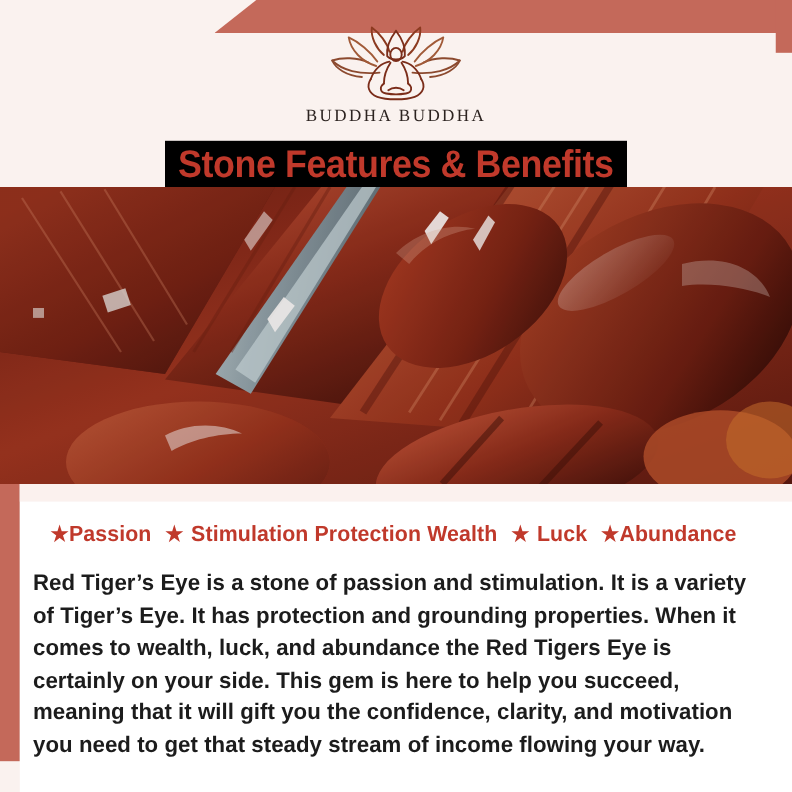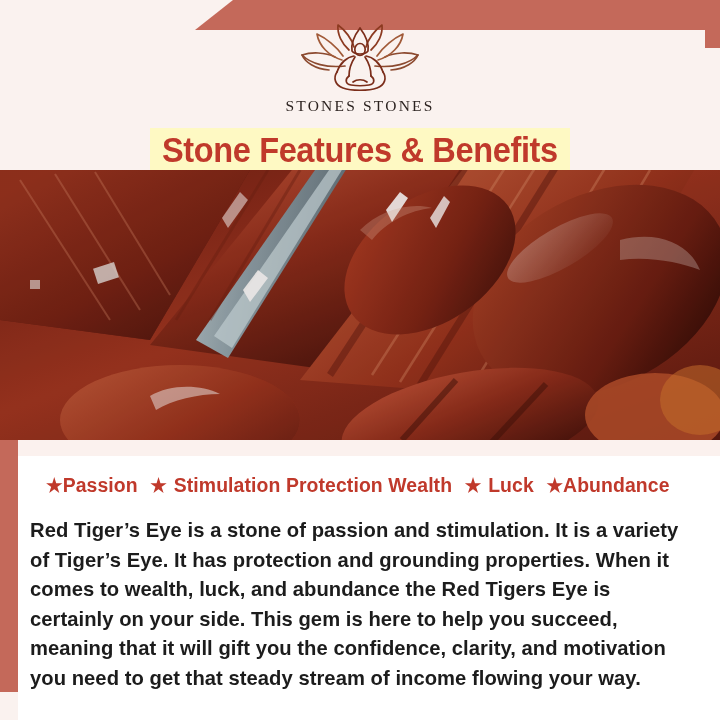--- a/index.html
+++ b/index.html
@@ -38,21 +38,21 @@
   .logo-mark{width:150px;height:72px;display:block;}
   .logo-word{
     margin-top:3px;
     font-family:"Liberation Serif", serif;
     font-size:15.5px;letter-spacing:2.2px;color:#2c2320;font-weight:400;
   }
 
   
   .title-box{
     position:absolute;left:150px;top:128px;width:420px;height:44px;
-    background:#fef9c3;
+    background:#000000;
     display:flex;align-items:center;justify-content:center;
   }
   .title-text{
     font-family:"Liberation Sans Narrow","Liberation Sans", sans-serif;
     font-size:35px;font-weight:bold;color:#c0392b;
     letter-spacing:-0.4px;
     transform:scaleX(0.93);
     white-space:nowrap;
   }
 
@@ -143,21 +143,21 @@
         <path d="M69 34 C62 35 55 41 52 50" stroke="#7b2d1a"></path>
         <path d="M81 34 C88 35 95 41 98 50" stroke="#7b2d1a"></path>
         <path d="M70 35 C66 41 64 48 64 54" stroke="#7b2d1a"></path>
         <path d="M80 35 C84 41 86 48 86 54" stroke="#7b2d1a"></path>
 
         <path d="M52 50 C48 56 50 63 58 66 C66 69 84 69 92 66 C100 63 102 56 98 50" stroke="#7b2d1a"></path>
         <path d="M64 54 C60 57 60 62 66 63 C72 64 78 64 84 63 C90 62 90 57 86 54" stroke="#7b2d1a"></path>
         <path d="M68 60 C72 57 78 57 82 60" stroke="#7b2d1a"></path>
       </g>
     </svg>
-    <div class="logo-word">STONES STONES</div>
+    <div class="logo-word">BUDDHA BUDDHA</div>
   </div>
 
   <div class="title-box">
     <div class="title-text">Stone Features &amp; Benefits</div>
   </div>
 
   <div class="hero">
     <svg viewBox="0 0 720 270" preserveAspectRatio="none">
       <defs>
         <linearGradient id="g1" x1="0" y1="0" x2="1" y2="1">

